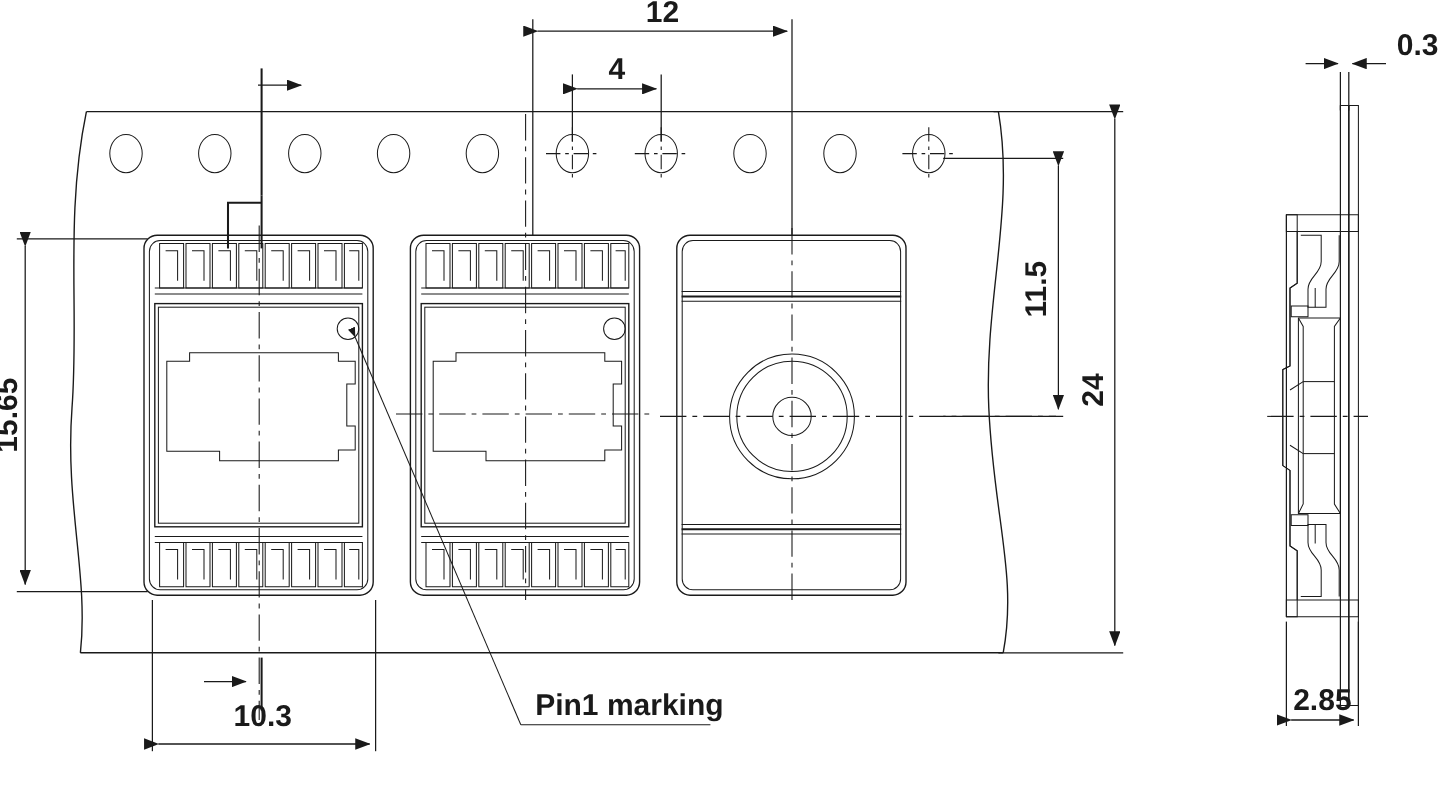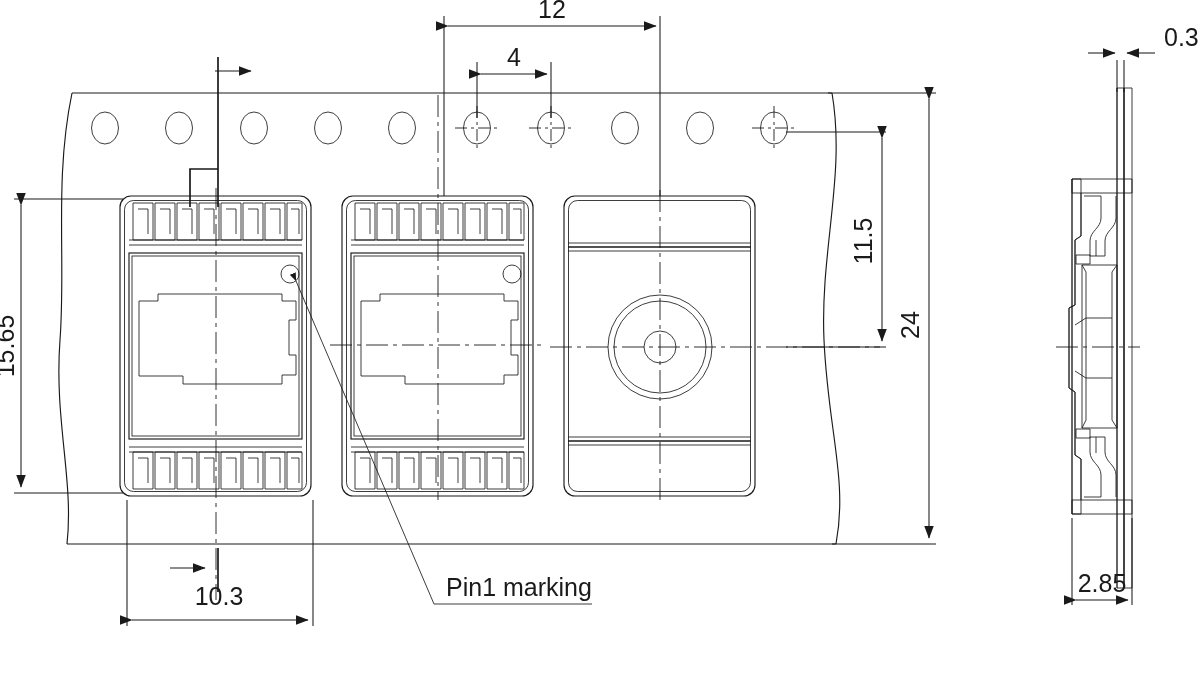--- a/index.html
+++ b/index.html
@@ -11,20 +11,21 @@
     width: 1200px;
     height: 675px;
     overflow: hidden;
     font-family: "Liberation Sans", sans-serif;
   }
   #drawing-root {
     position: relative;
     width: 960px;
     height: 675px;
     background: #fef9c3;
+    font-weight: bold;
   }
   svg#technical-drawing {
     display: block;
     width: 1200px;
     height: 675px;
     background: #ffffff;
   }
   .ln    { stroke: #1a1a1a; fill: none; stroke-width: 1.15; }
   .ln-th { stroke: #1a1a1a; fill: none; stroke-width: 1.7; }
   .ln-f  { stroke: #1a1a1a; fill: none; stroke-width: 0.85; }

